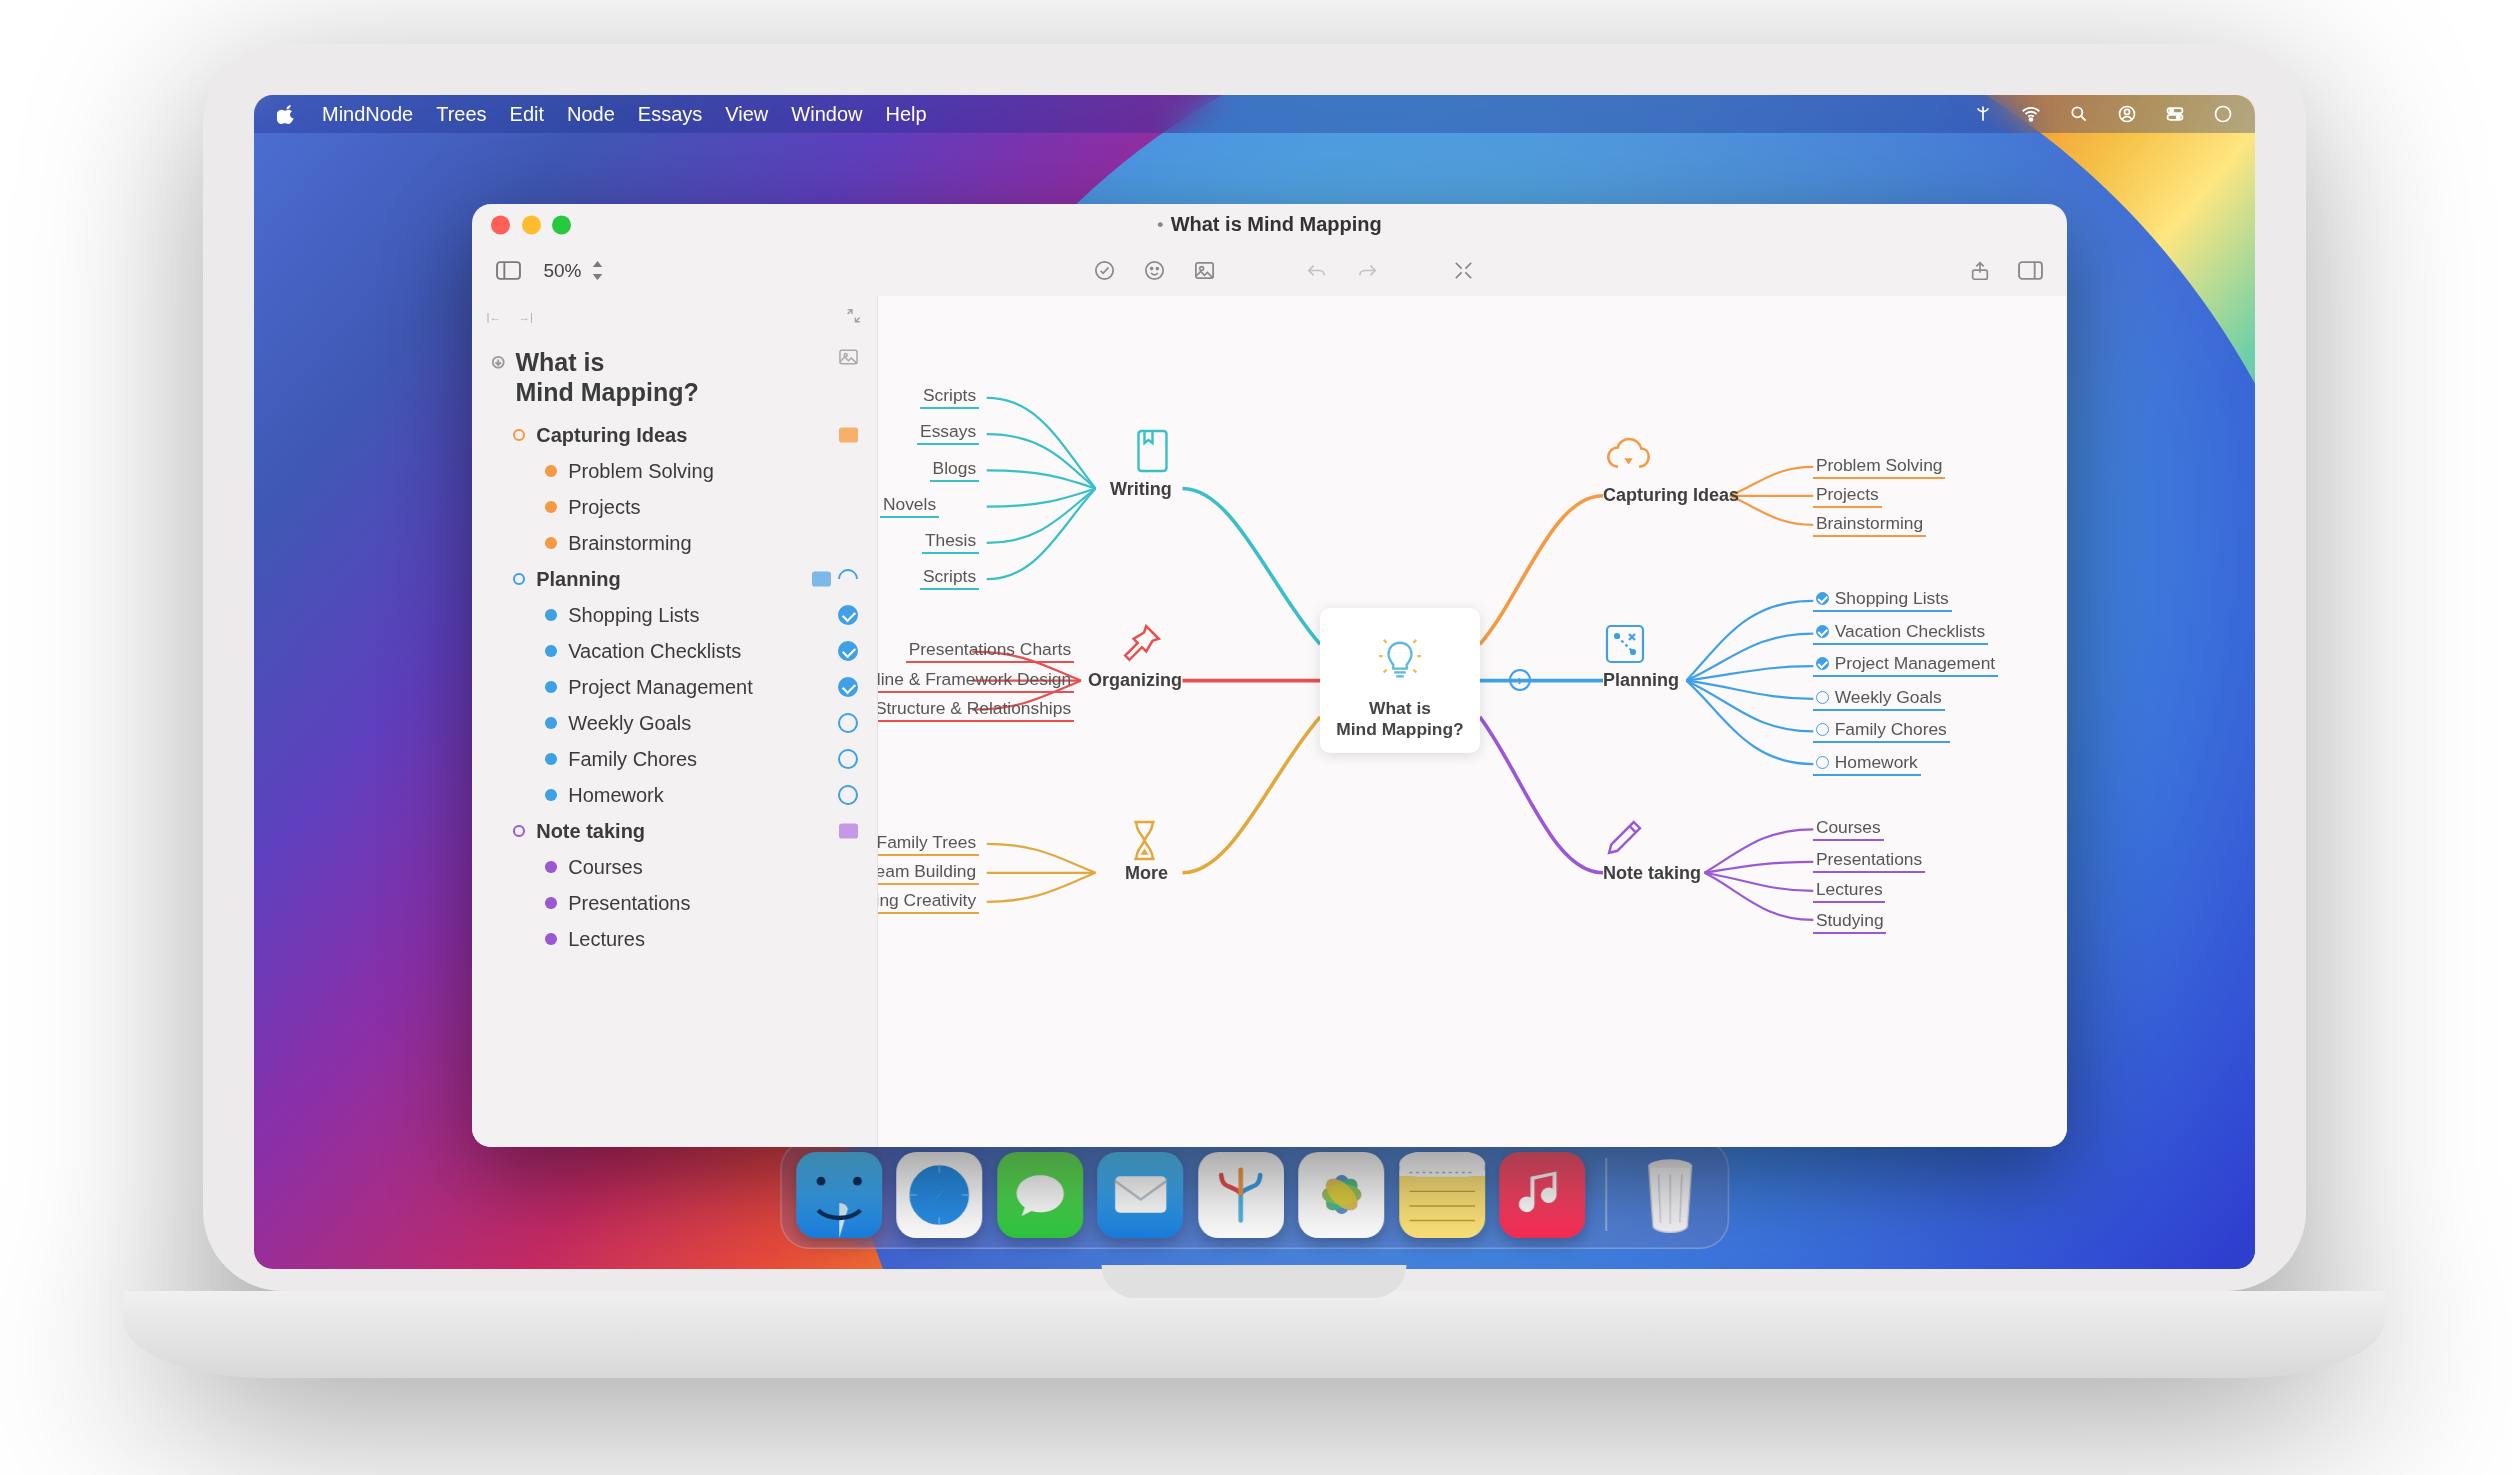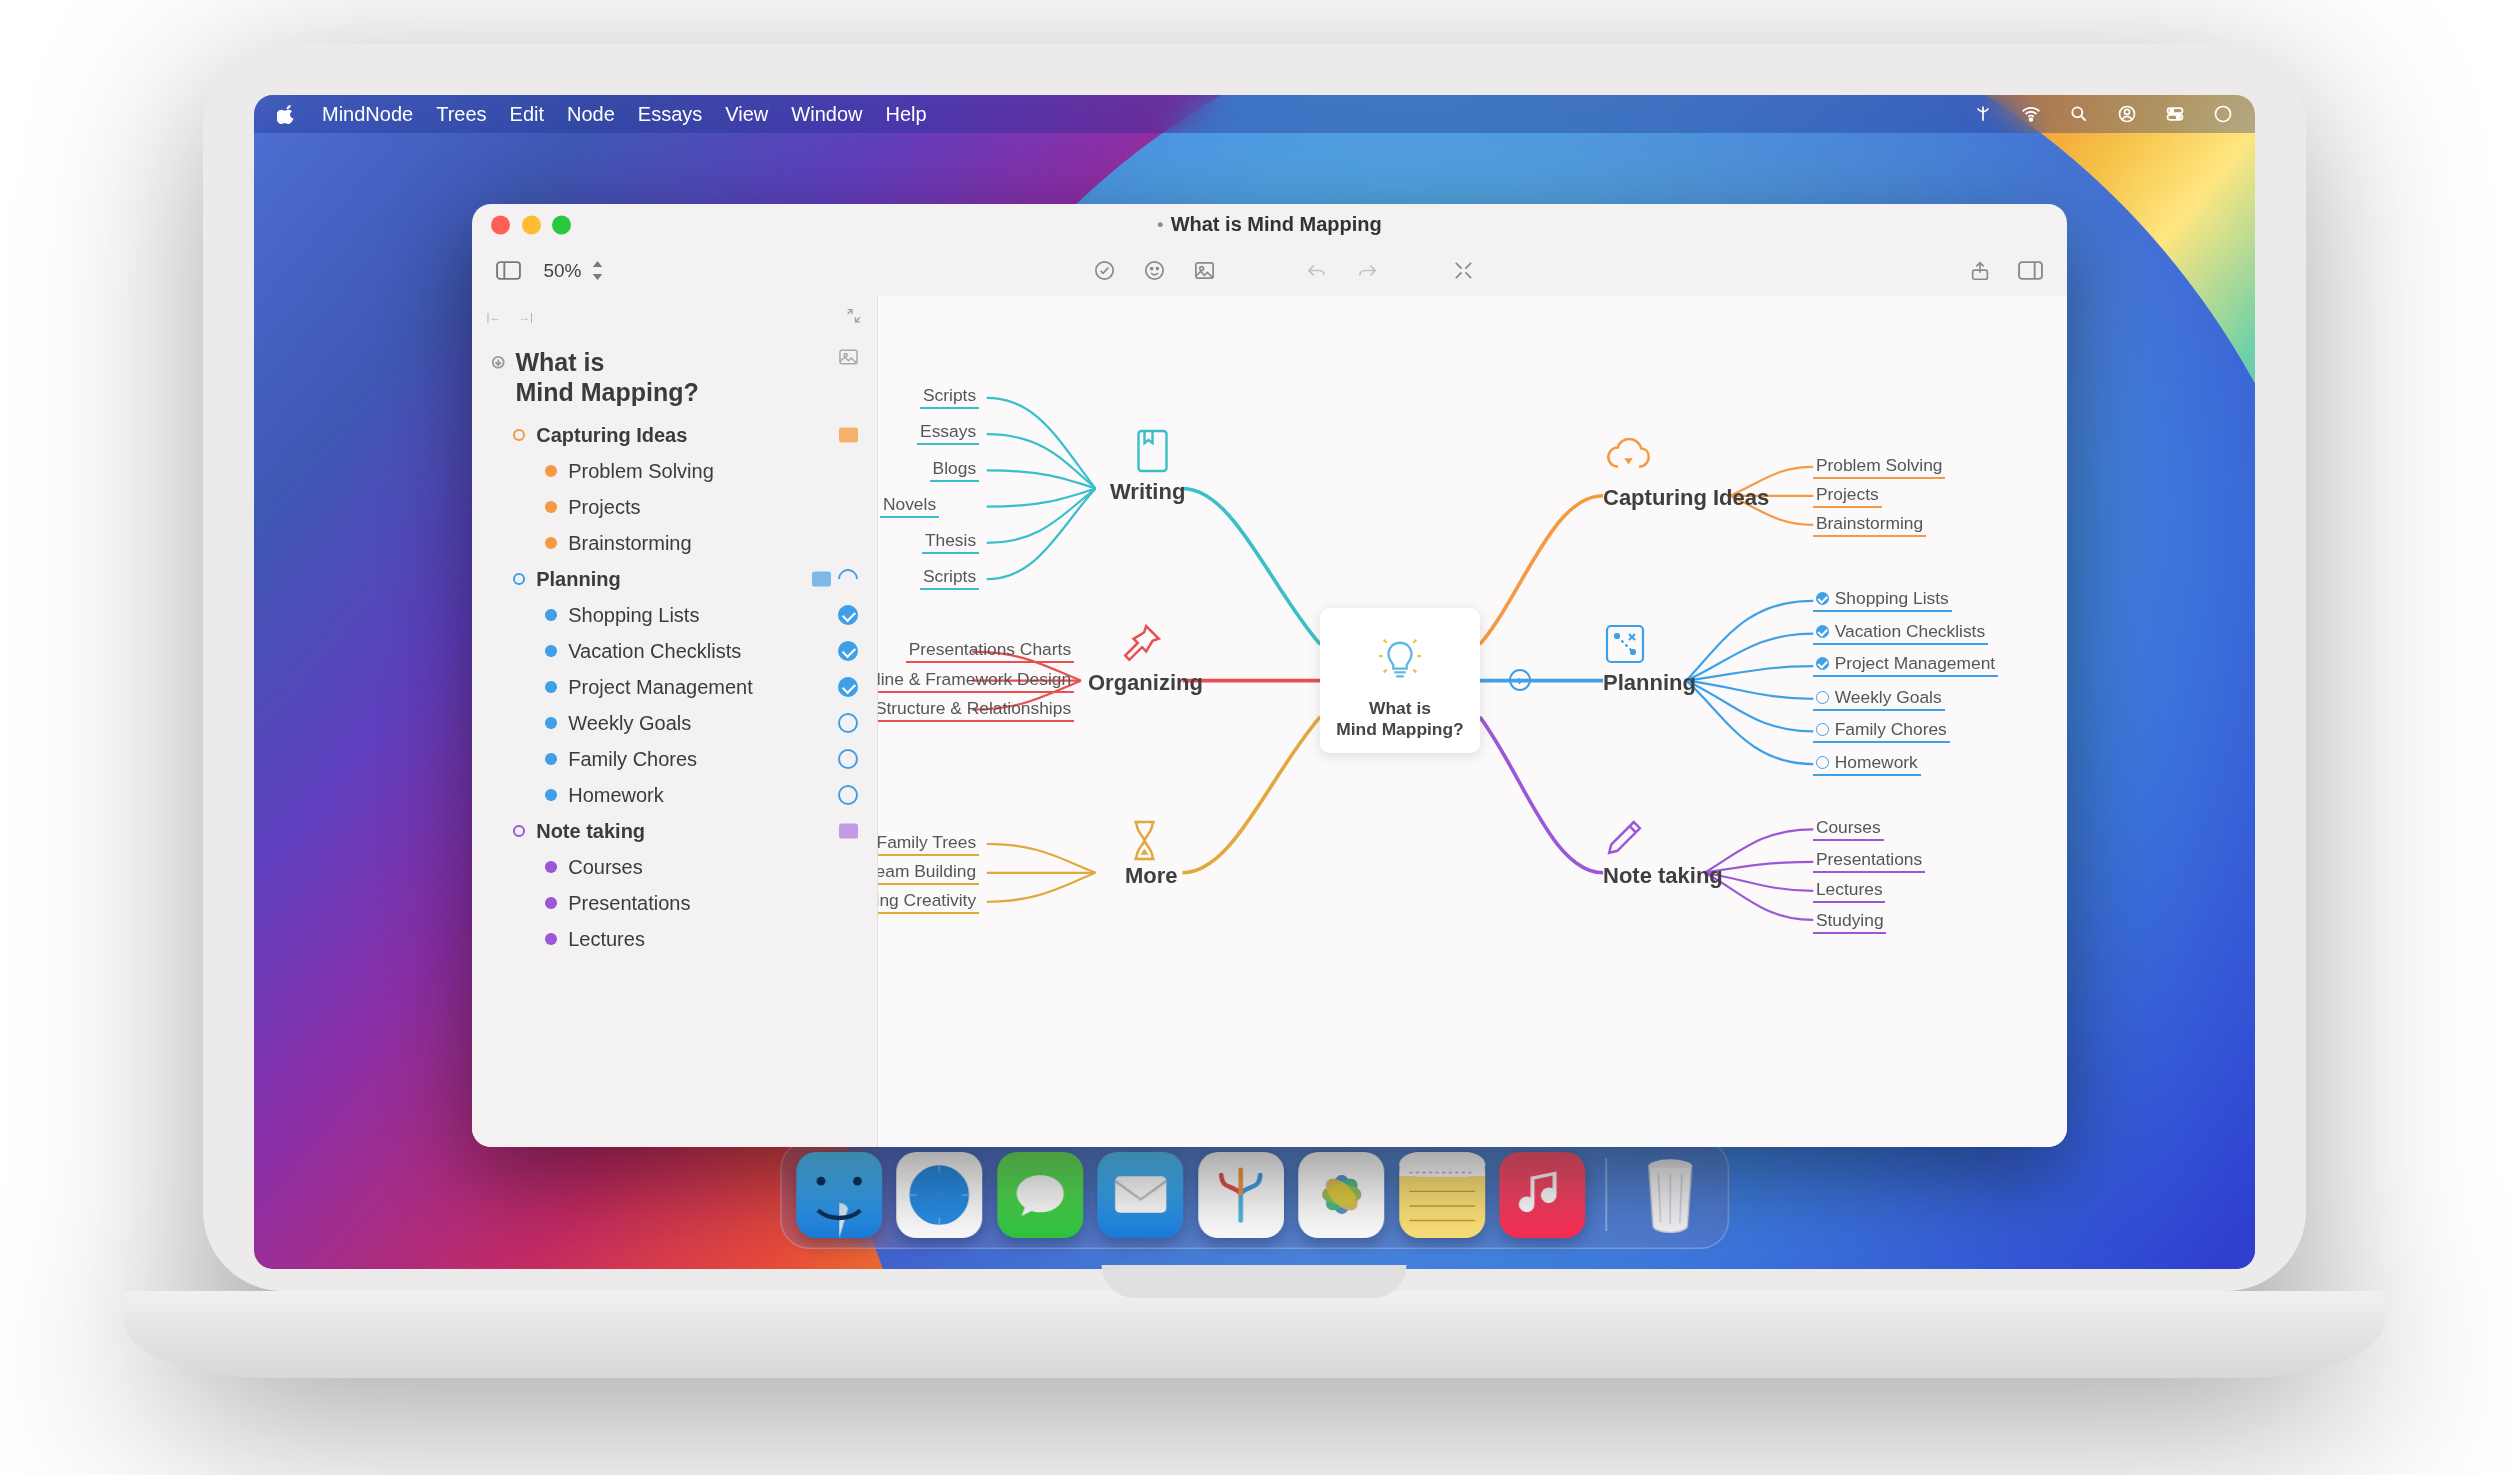--- a/index.html
+++ b/index.html
@@ -137,21 +137,21 @@
     position:absolute;left:442px;top:312px;width:160px;height:145px;
     background:#fff;border-radius:10px;box-shadow:0 2.9px 13px rgba(0,0,0,.12);
     display:flex;flex-direction:column;align-items:center;justify-content:flex-end;
     padding:13px 11.6px;text-align:center;font-size:17.4px;font-weight:700;color:#444;
   }
   .central .bulb{color:#f0c04c;margin-bottom:10px;}
   
   .node-label{
     position:absolute;font-size:17.4px;color:var(--grey-text);border-bottom:2.2px solid;white-space:nowrap;padding:1.5px 2.9px;
   }
-  .branch-label{position:absolute;font-weight:700;font-size:22px;color:#3f3f3f;white-space:nowrap;}
+  .branch-label{position:absolute;font-weight:700;font-size:18px;color:#3f3f3f;white-space:nowrap;}
   .branch-icon{position:absolute;}
   .planning-toggle{position:absolute;left:631px;top:373px;width:22px;height:22px;border-radius:50%;border:2.2px solid var(--blue);color:var(--blue);font-size:14.5px;display:flex;align-items:center;justify-content:center;font-weight:700;}
   svg.connectors{position:absolute;inset:0;width:100%;height:100%;pointer-events:none;}
   .mini-chk{width:13px;height:13px;border-radius:50%;border:1.5px solid var(--blue);display:inline-block;vertical-align:middle;margin-right:5.8px;}
   .mini-chk.on{background:var(--blue);position:relative;}
   .mini-chk.on::after{content:"";position:absolute;left:2.9px;top:0.7px;width:3.6px;height:6.5px;border:solid #fff;border-width:0 2.2px 2.2px 0;transform:rotate(45deg);}
 </style>
 </head>
 <body>
 

